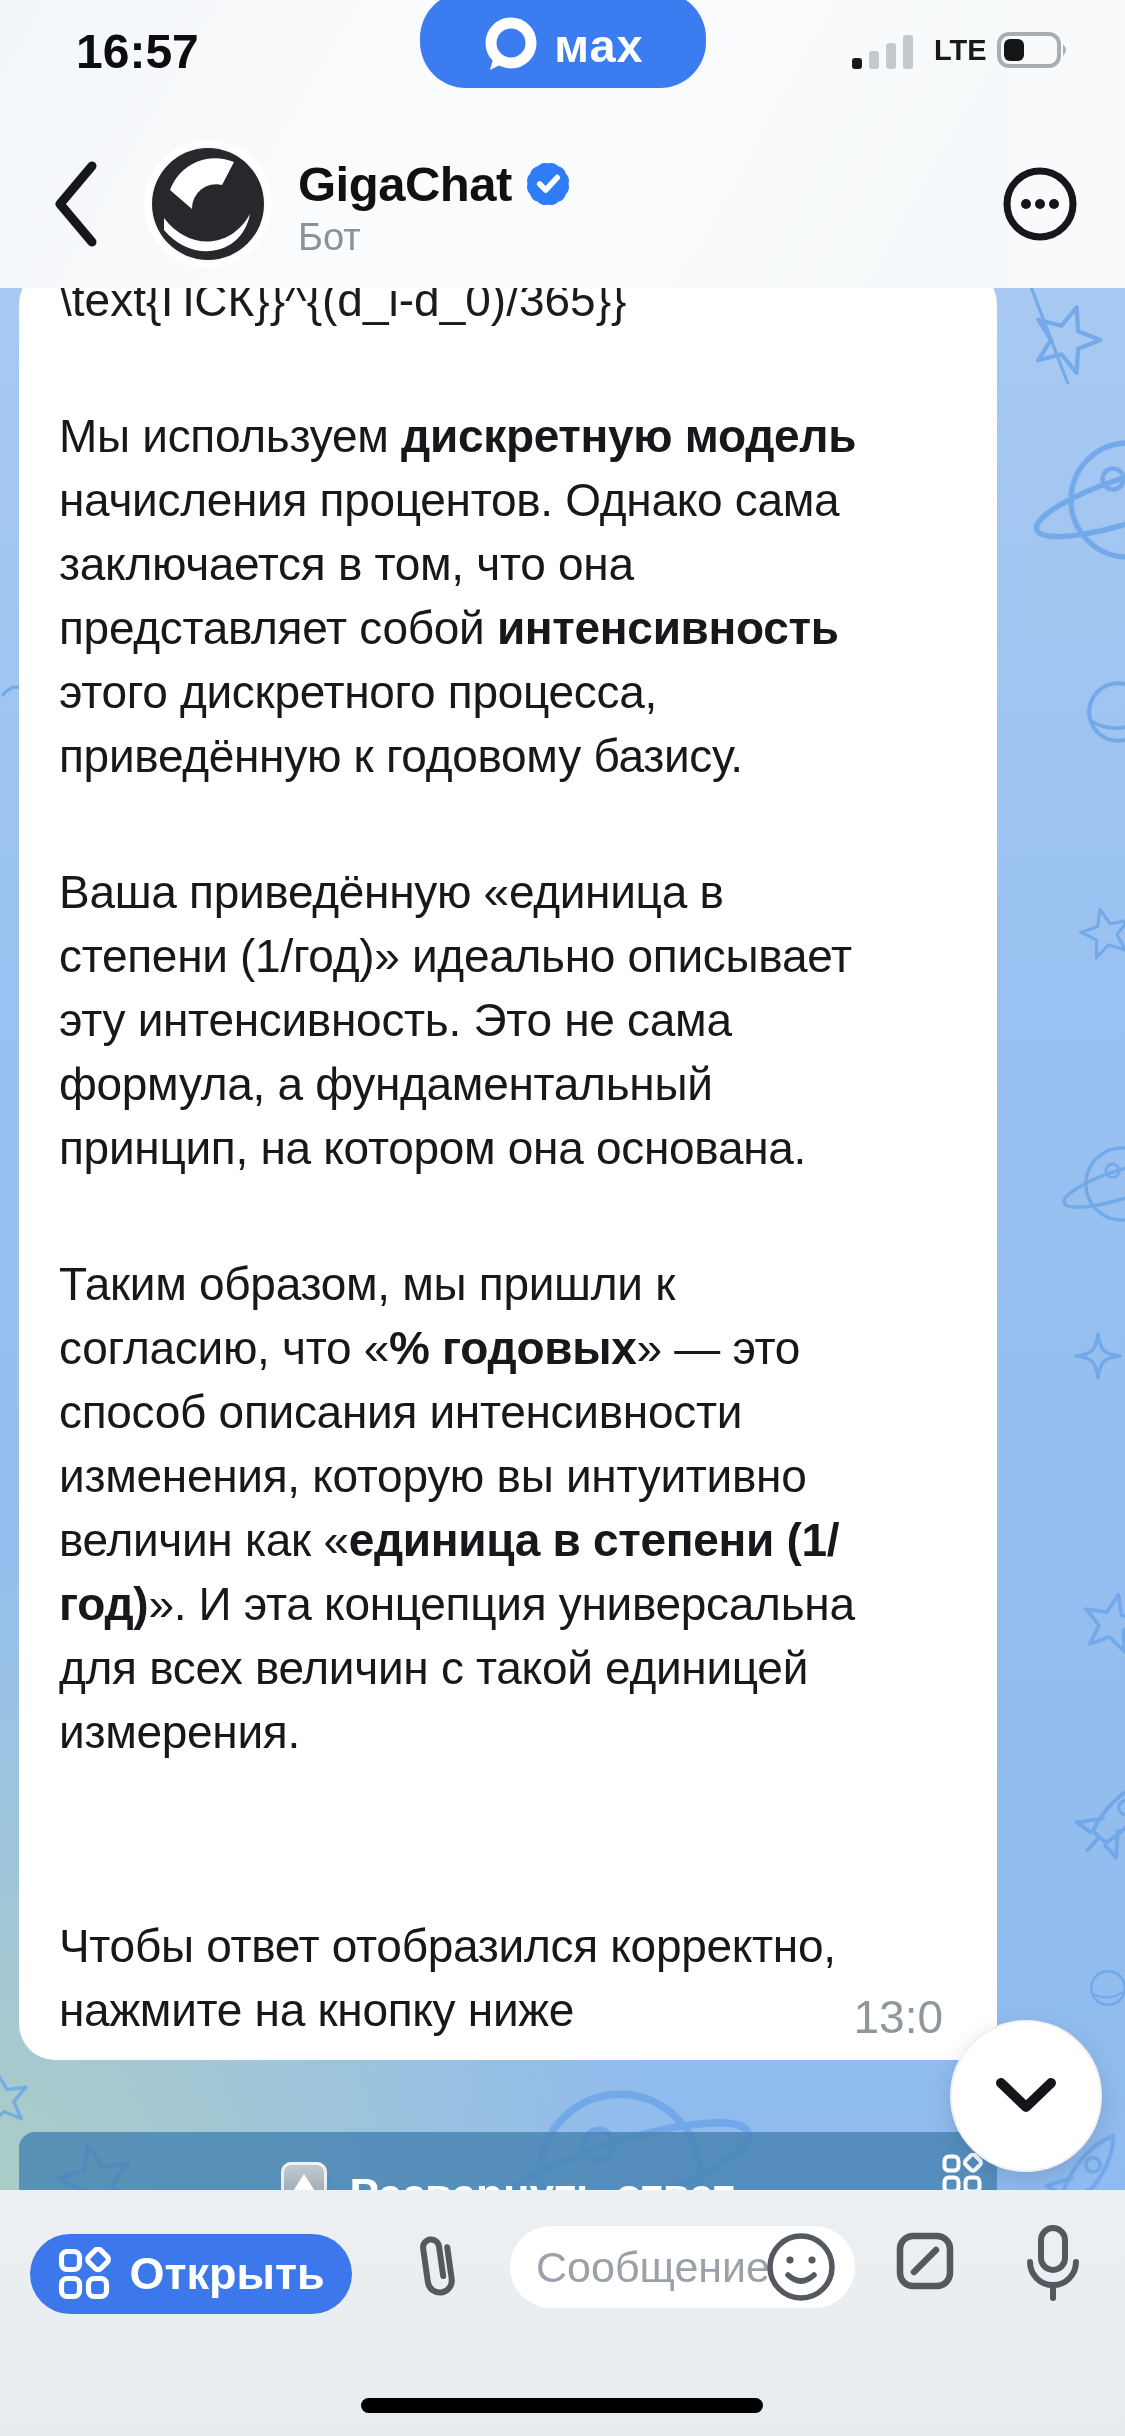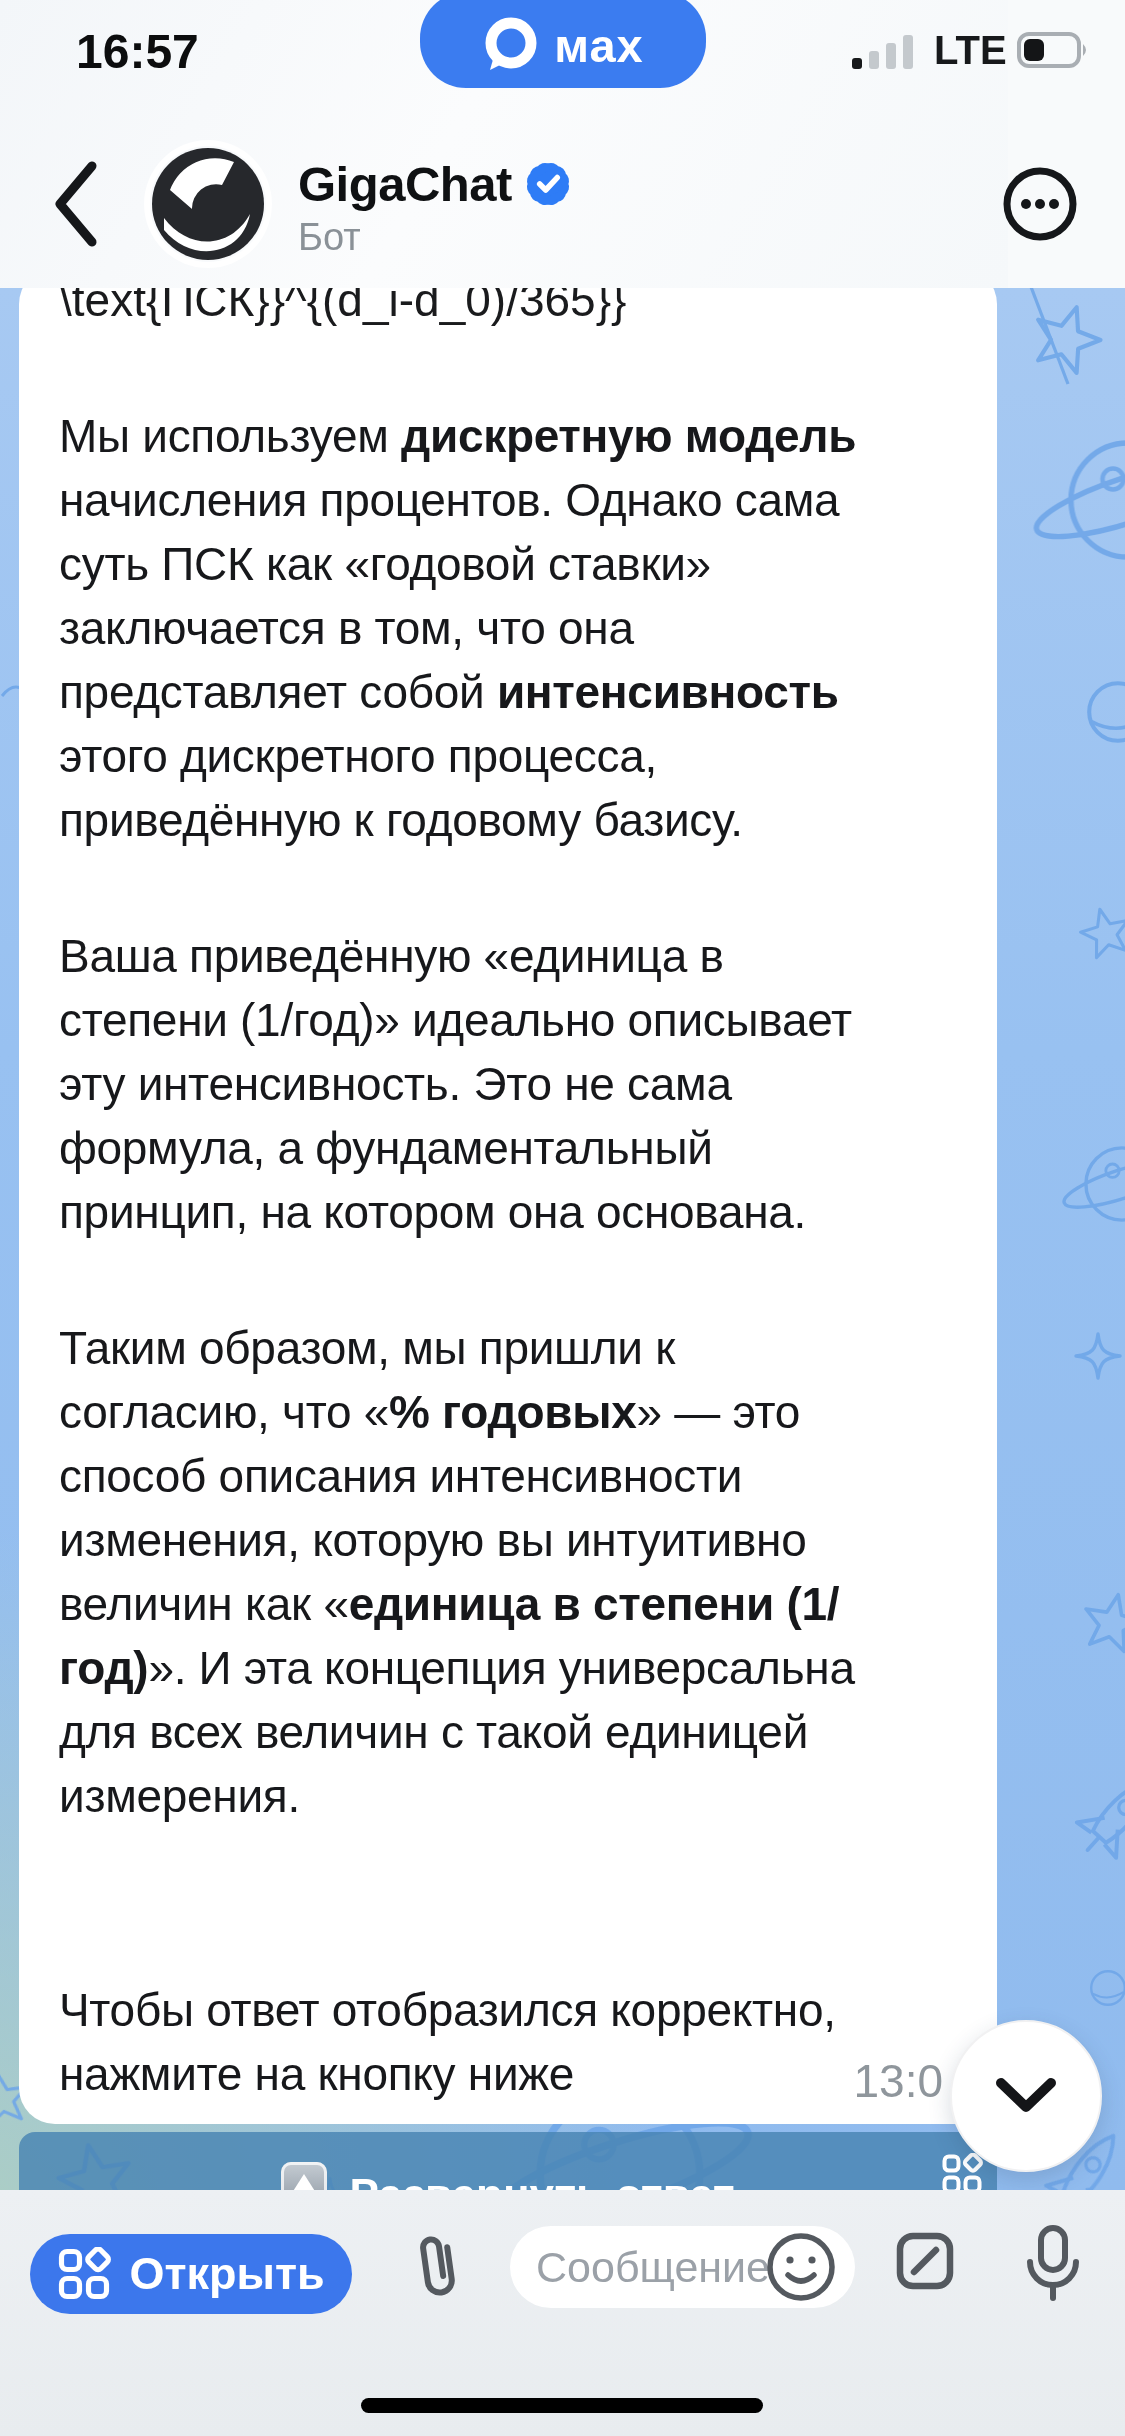--- a/index.html
+++ b/index.html
@@ -8,21 +8,21 @@
     font-family:"Liberation Sans","DejaVu Sans",sans-serif;
     background:#F8FAFB;
   }
   
   .top-chrome{position:absolute;top:0;left:0;width:1008px;height:288px;background:linear-gradient(120deg,#F3F6F9 0%,#FBFCFD 45%,#F5F8FA 100%);z-index:30;}
   .time{position:absolute;left:76px;top:24px;font-size:48px;font-weight:700;color:#0C0D0E;}
   .island{position:absolute;left:420px;top:-8px;width:286px;height:96px;background:#3B7CF0;border-radius:46px;
     display:flex;align-items:center;justify-content:center;gap:14px;box-sizing:border-box;padding-top:10px;}
   .island-label{color:#fff;font-size:47px;font-weight:700;letter-spacing:1px;}
   .status-right{position:absolute;left:852px;top:26px;width:250px;height:48px;display:flex;align-items:center;gap:10px;}
-  .lte{font-size:40px;font-weight:600;color:#17191B;}
+  .lte{font-size:29px;font-weight:600;color:#17191B;}
   
   .hdr-back{position:absolute;left:46px;top:156px;}
   .avatar{position:absolute;left:150px;top:146px;width:116px;height:116px;border-radius:50%;box-shadow:0 0 0 6px rgba(255,255,255,0.9);}
   .title-wrap{position:absolute;left:298px;top:156px;}
   .title-row{display:flex;align-items:center;gap:12px;}
   .title{font-size:49px;font-weight:700;color:#0F1113;letter-spacing:-0.5px;}
   .subtitle{font-size:38px;color:#8A9197;margin-top:4px;}
   .menu-btn{position:absolute;left:1002px;top:166px;}
   
   .chat{position:absolute;top:288px;left:0;width:1125px;height:1902px;overflow:hidden;z-index:1;
@@ -115,21 +115,20 @@
       <use href="#d-sparkle" transform="translate(330,1908) scale(0.8)"></use>
     </g>
   </svg>
 
   <div class="bubble">
     <div class="formula">\text{ПСК}}^{(d_i-d_0)/365}}</div>
     <div id="msg-body">
         <div class="para">
           <div class="ln"><span>Мы используем </span><span class="bold">дискретную модель</span></div>
           <div class="ln"><span>начисления процентов. Однако сама</span></div>
-          <div class="ln"><span>суть ПСК как «годовой ставки»</span></div>
           <div class="ln"><span>заключается в том, что она</span></div>
           <div class="ln"><span>представляет собой </span><span class="bold">интенсивность</span></div>
           <div class="ln"><span>этого дискретного процесса,</span></div>
           <div class="ln"><span>приведённую к годовому базису.</span></div>
         </div>
         <div class="para">
           <div class="ln"><span>Ваша приведённую «единица в</span></div>
           <div class="ln"><span>степени (1/год)» идеально описывает</span></div>
           <div class="ln"><span>эту интенсивность. Это не сама</span></div>
           <div class="ln"><span>формула, а фундаментальный</span></div>

